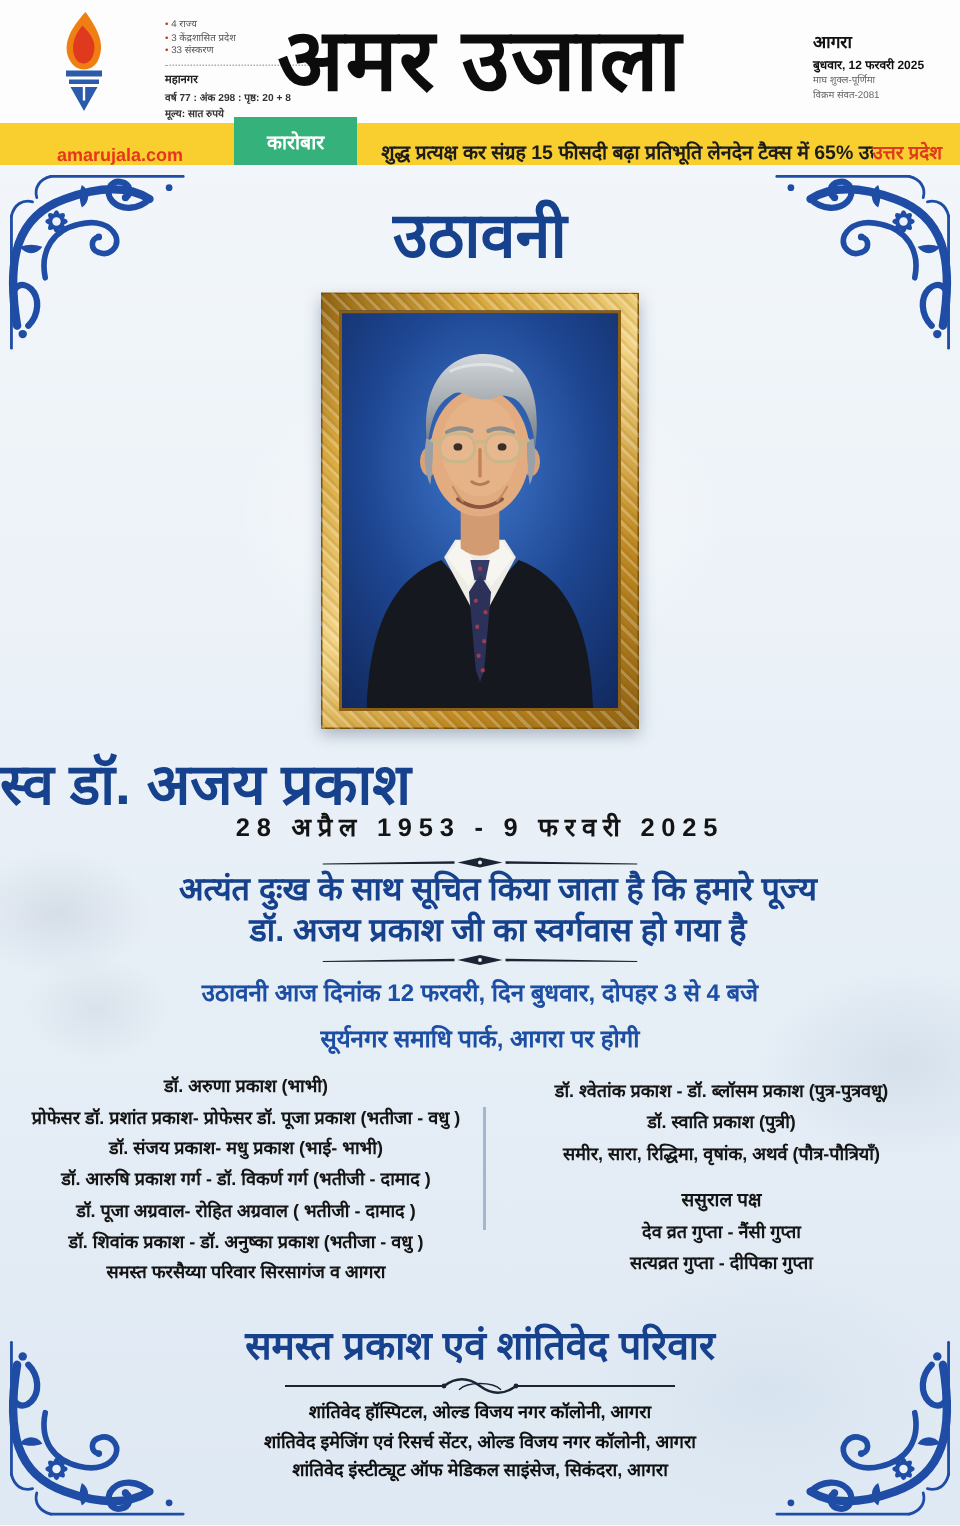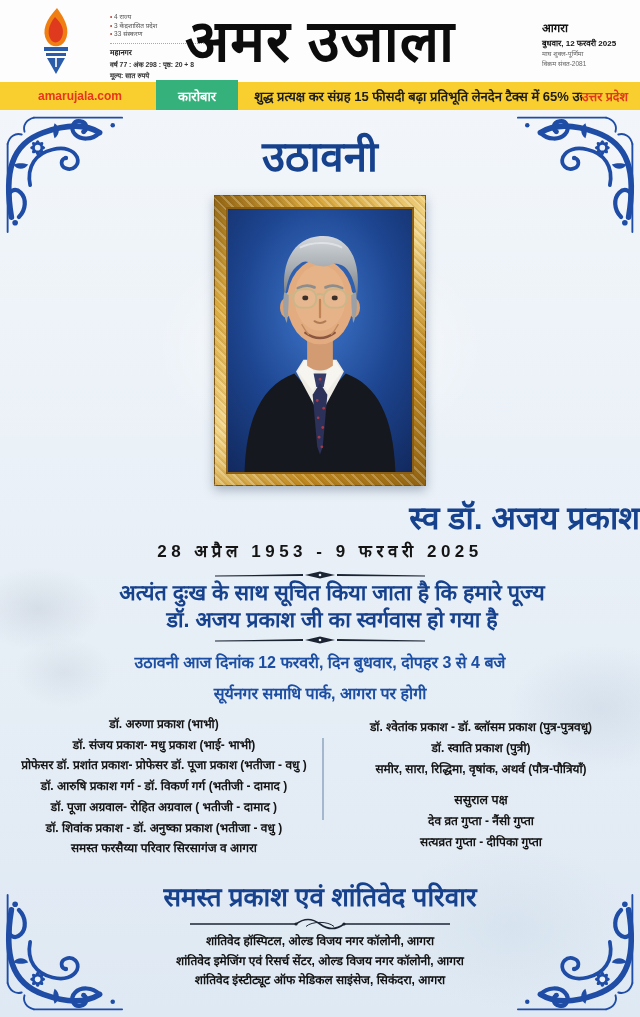--- a/index.html
+++ b/index.html
@@ -17,21 +17,21 @@
   .metro-line { margin-top:4px; padding-top:3px; border-top:1px dotted #aaa; font-size:7.5px; font-weight:bold; color:#222; }
   .issue-line { margin-top:3px; font-size:6.8px; font-weight:bold; color:#333; }
   .price-line { margin-top:2px; font-size:6.8px; font-weight:bold; color:#333; }
   .np-title { position:absolute; left:0; right:0; top:2px; text-align:center; font-size:58px; line-height:78px; font-weight:800; color:#0c0c0c; letter-spacing:1px; }
   .date-block { position:absolute; right:8px; top:20px; width:90px; }
   .db-city { font-size:11.5px; font-weight:800; color:#111; }
   .db-date { font-size:8px; font-weight:bold; color:#111; margin-top:2px; }
   .db-sub { font-size:6.5px; color:#666; margin-top:2px; line-height:8px; }
 
   
-  .ticker { position:absolute; top:82px; left:0; width:640px; height:28px; background:#f8cf2f; display:flex; align-items:center; }
+  .ticker { position:absolute; top:82px; left:0; width:640px; height:28px; background:#f8cf2f; display:flex; align-items:flex-end; }
   .ticker-site { margin-left:38px; width:118px; color:#e8351d; font-weight:800; font-size:12px; }
   .ticker-badge { height:28px; display:flex; align-items:center; justify-content:center; padding:16px 22px; background:#35b27c; color:#fff; font-weight:800; font-size:13px; }
   .ticker-headline { flex:1; margin-left:16px; color:#1c1c1c; font-weight:800; font-size:13px; white-space:nowrap; overflow:hidden; }
   .ticker-region { margin-right:12px; color:#e03a1e; font-weight:800; font-size:12.5px; }
 
   
   .obituary { position:absolute; top:110px; left:0; width:640px; height:907px;
     background:
       radial-gradient(90px 60px at 6% 55%, rgba(150,160,175,.22), transparent 70%),
       radial-gradient(70px 50px at 10% 62%, rgba(160,170,185,.18), transparent 70%),
@@ -51,21 +51,21 @@
   .frame { position:absolute; top:85px; left:50%; transform:translateX(-50%); width:212px; height:291px; padding:12px;
     background:linear-gradient(135deg,#8f6212 0%,#d8a83e 22%,#f2d483 48%,#c08a22 74%,#8f6212 100%);
     box-shadow:0 4px 10px rgba(40,60,90,.35), inset 0 0 0 1px #7a540f;
     position:absolute; }
   .frame::before { content:""; position:absolute; inset:0;
     background:repeating-linear-gradient(45deg, rgba(255,255,255,.22) 0 2px, rgba(120,80,10,.12) 2px 4px, transparent 4px 7px);
     pointer-events:none; }
   .frame-inner { position:relative; width:100%; height:100%; border:2px solid #8a5e14; box-shadow:inset 0 0 0 2px #e8c96a; background:#122a60; }
   .frame-inner svg { display:block; width:100%; height:100%; }
 
-  .deceased-name { position:absolute; top:385px; left:0; width:100%; text-align:right; font-size:32px; font-weight:800; color:#16418d; }
+  .deceased-name { position:absolute; top:385px; left:0; width:100%; text-align:left; font-size:38px; font-weight:800; color:#16418d; }
   .life-dates { position:absolute; top:429px; left:0; width:100%; text-align:center; font-size:17px; font-weight:800; color:#141414; letter-spacing:4.5px; }
 
   .orn-divider { position:absolute; left:50%; transform:translateX(-50%); }
   .div1 { top:459px; } .div2 { top:524px; } .div3 { top:806px; }
 
   .announce { position:absolute; top:470px; left:0; width:100%; text-align:center; color:#16418d; font-weight:800; font-size:21.5px; line-height:27px;padding-left:24px; }
   .ceremony { position:absolute; top:537px; left:0; width:100%; text-align:center; color:#1c4ea3; font-weight:800; font-size:16px; line-height:31px; }
 
   .family-left { position:absolute; top:604px; left:8px; width:312px; list-style:none; text-align:center; }
   .family-left li { font-size:12px; font-weight:800; color:#141414; line-height:20.7px; white-space:nowrap; }
@@ -321,22 +321,22 @@
     </svg>
 
     <div class="ceremony">
       <p>उठावनी आज दिनांक 12 फरवरी, दिन बुधवार, दोपहर 3 से 4 बजे</p>
       <p>सूर्यनगर समाधि पार्क, आगरा पर होगी</p>
     </div>
 
     <ul class="family-left">
 
     <li>डॉ. अरुणा प्रकाश (भाभी)</li>
+        <li>प्रोफेसर डॉ. प्रशांत प्रकाश- प्रोफेसर डॉ. पूजा प्रकाश (भतीजा - वधु )</li>
         <li>डॉ. संजय प्रकाश- मधु प्रकाश (भाई- भाभी)</li>
-        <li>प्रोफेसर डॉ. प्रशांत प्रकाश- प्रोफेसर डॉ. पूजा प्रकाश (भतीजा - वधु )</li>
         <li>डॉ. आरुषि प्रकाश गर्ग - डॉ. विकर्ण गर्ग (भतीजी - दामाद )</li>
         <li>डॉ. पूजा अग्रवाल- रोहित अग्रवाल ( भतीजी - दामाद )</li>
         <li>डॉ. शिवांक प्रकाश - डॉ. अनुष्का प्रकाश (भतीजा - वधु )</li>
         <li>समस्त फरसैय्या परिवार सिरसागंज व आगरा</li>
       </ul>
 
     <div class="col-divider"></div>
 
     <div class="family-right">
       <ul>

